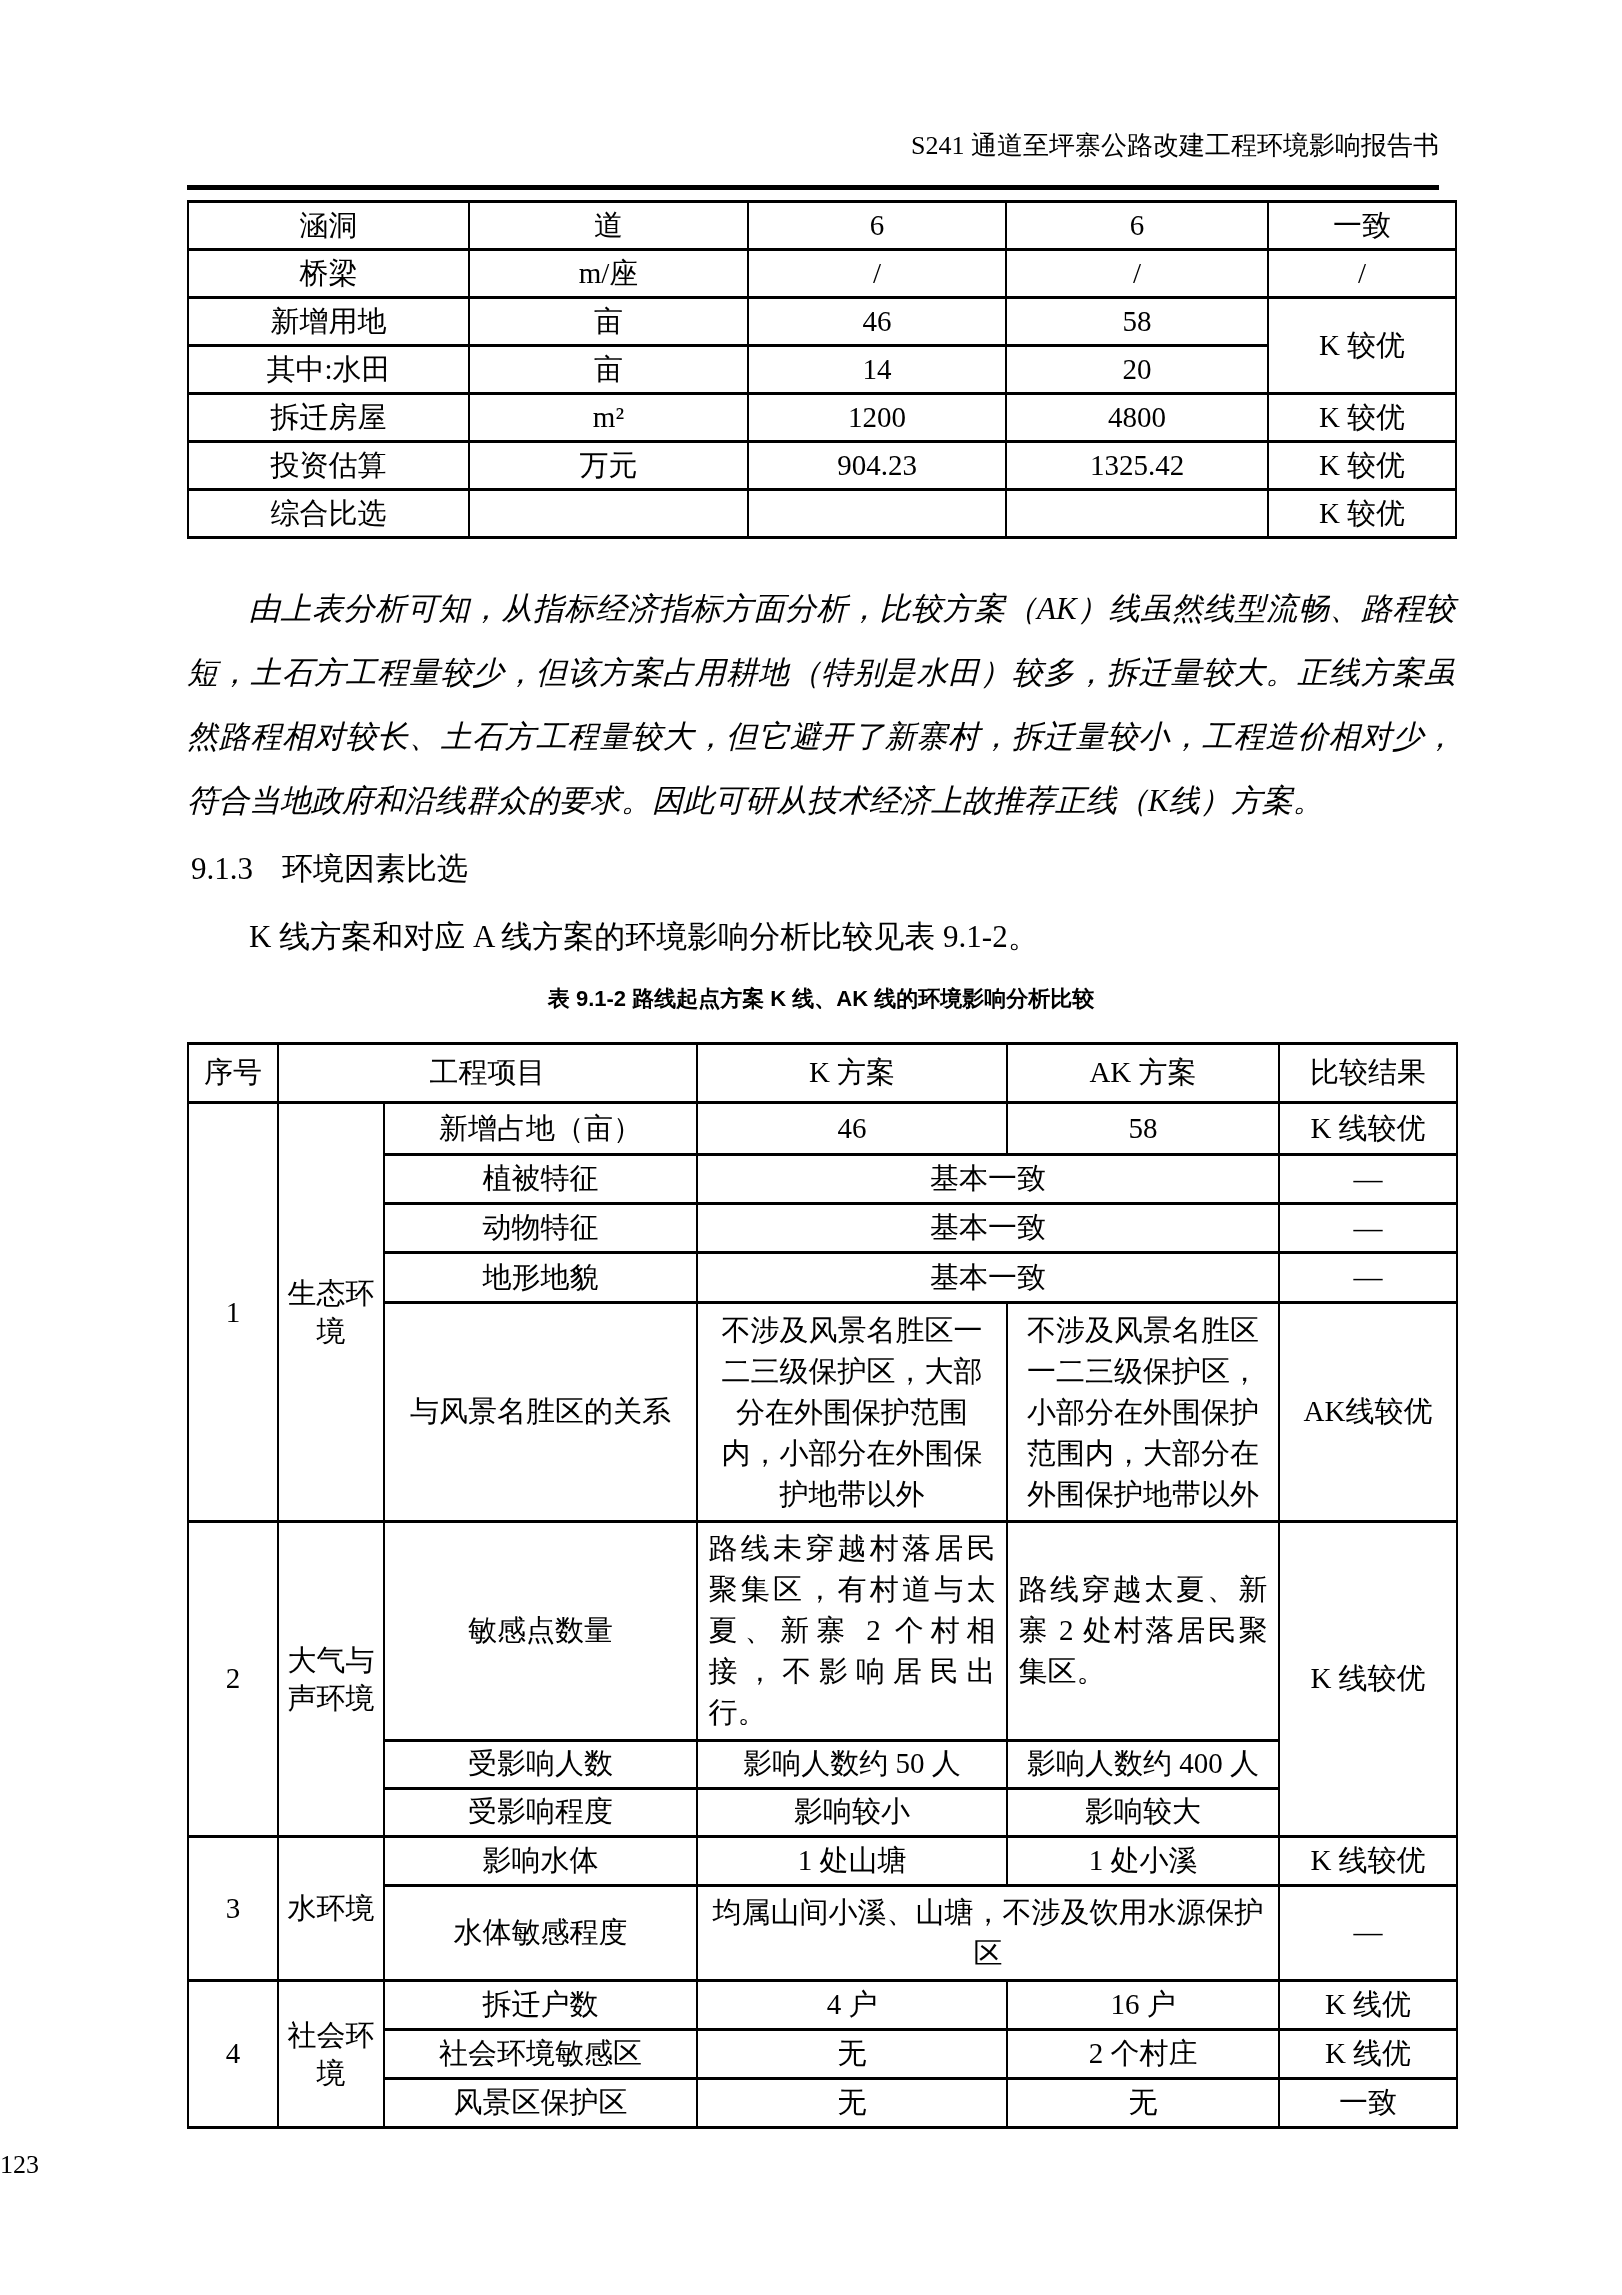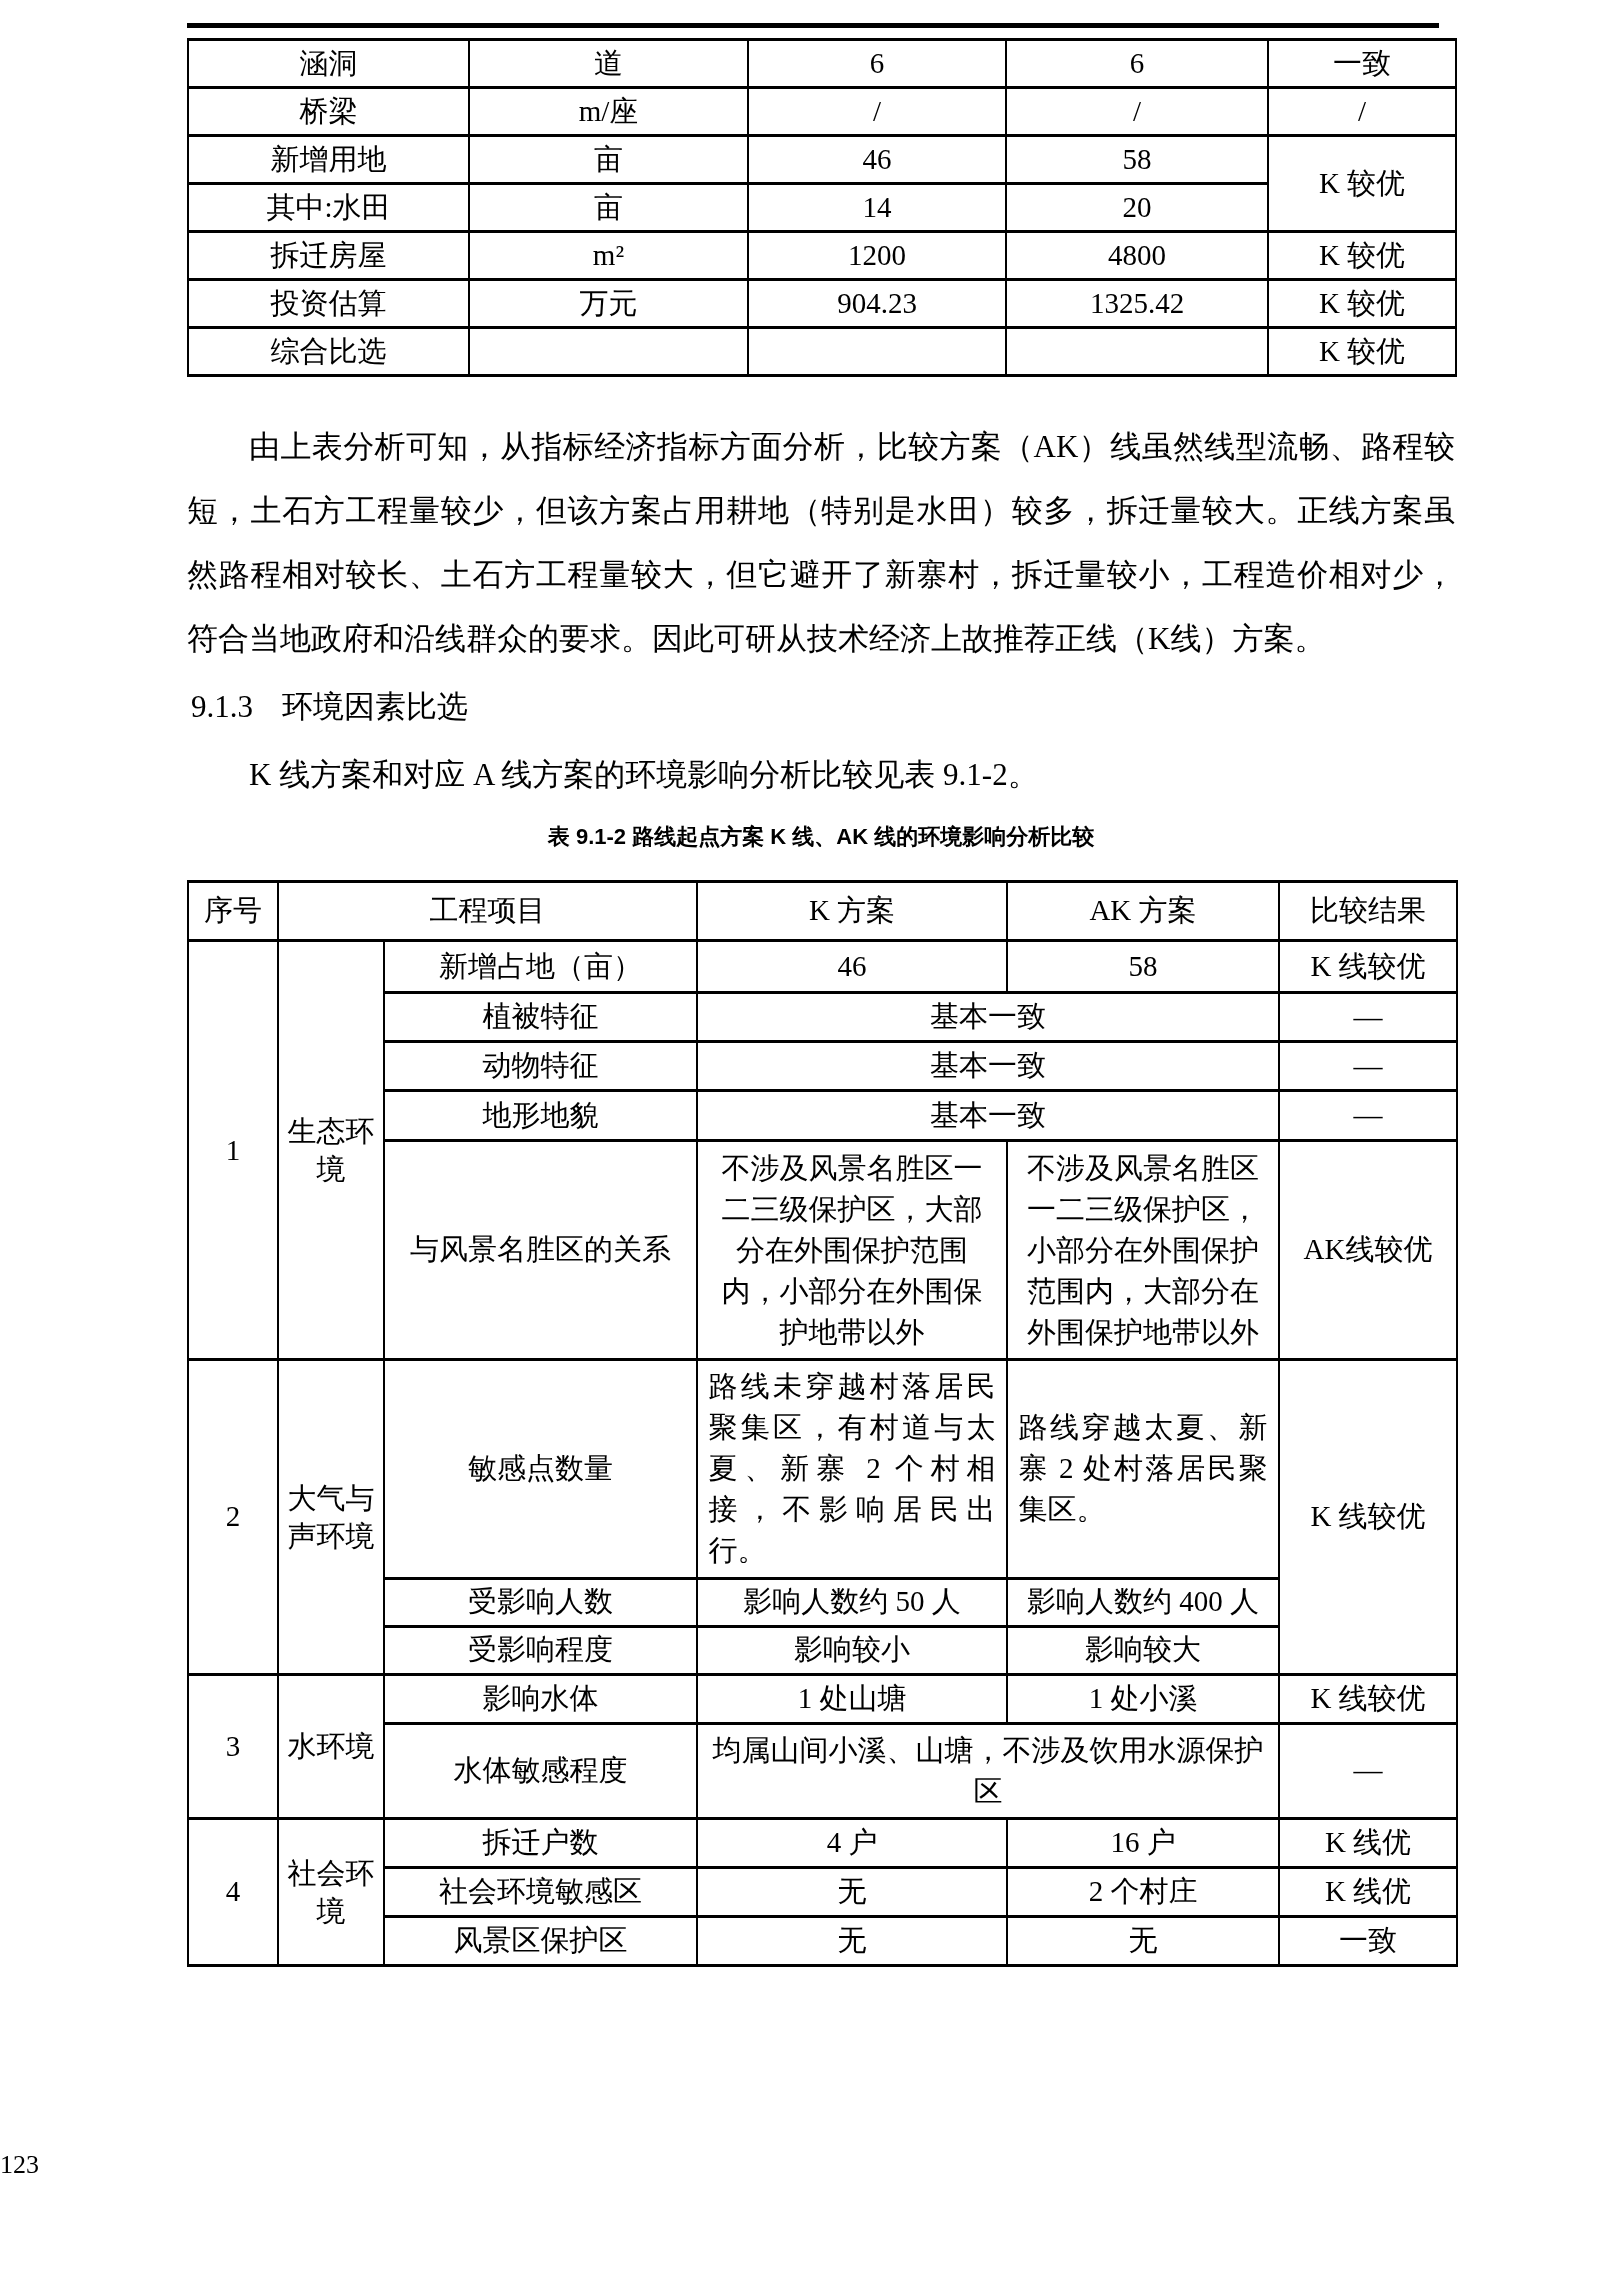--- a/index.html
+++ b/index.html
@@ -57,21 +57,21 @@
   }
   .t2 .long-center { text-align: center; margin-left: 18px; }
   
   .para {
     margin: 0;
     font-size: 31px;
     line-height: 64px;
     text-align: justify;
     text-indent: 62px;
   }
-  .para-first { margin-top: 38px; }
+  .para-first { margin-top: 38px; font-style: italic; }
   .section-heading {
     margin: 4px;
     font-size: 31px;
     line-height: 64px;
     font-weight: normal;
   }
   .section-heading .sec-title { margin-left: 29px; }
   .table-caption {
     font-family: "Liberation Sans", "DejaVu Sans", sans-serif;
     font-weight: bold;
@@ -88,20 +88,21 @@
     font-size: 26px;
   }
 </style>
 </head>
 <body>
 
 <div class="page">
   <div class="content">
 
     <div class="doc-header">
+      <div class="header-title">S241 通道至坪寨公路改建工程环境影响报告书</div>
       <div class="header-rule"></div>
     </div>
 
     <table class="t1">
       <colgroup>
         <col style="width:281px">
           <col style="width:279px">
           <col style="width:258px">
           <col style="width:262px">
           <col style="width:188px">

